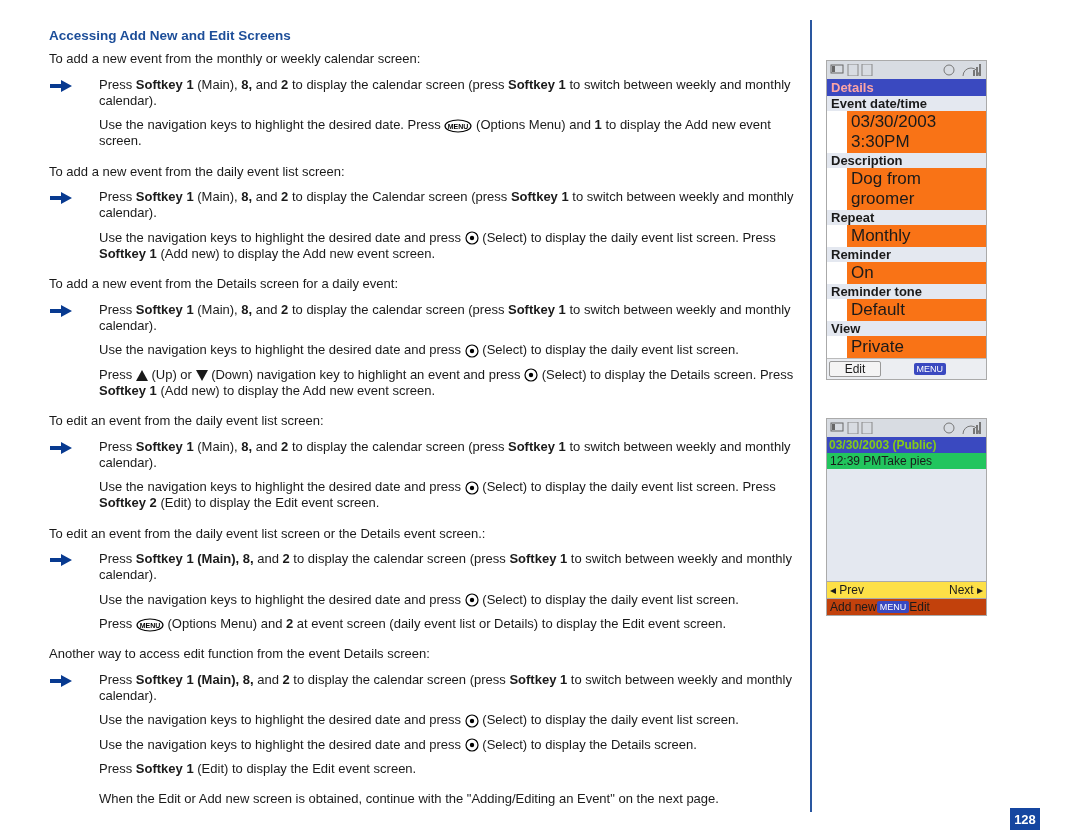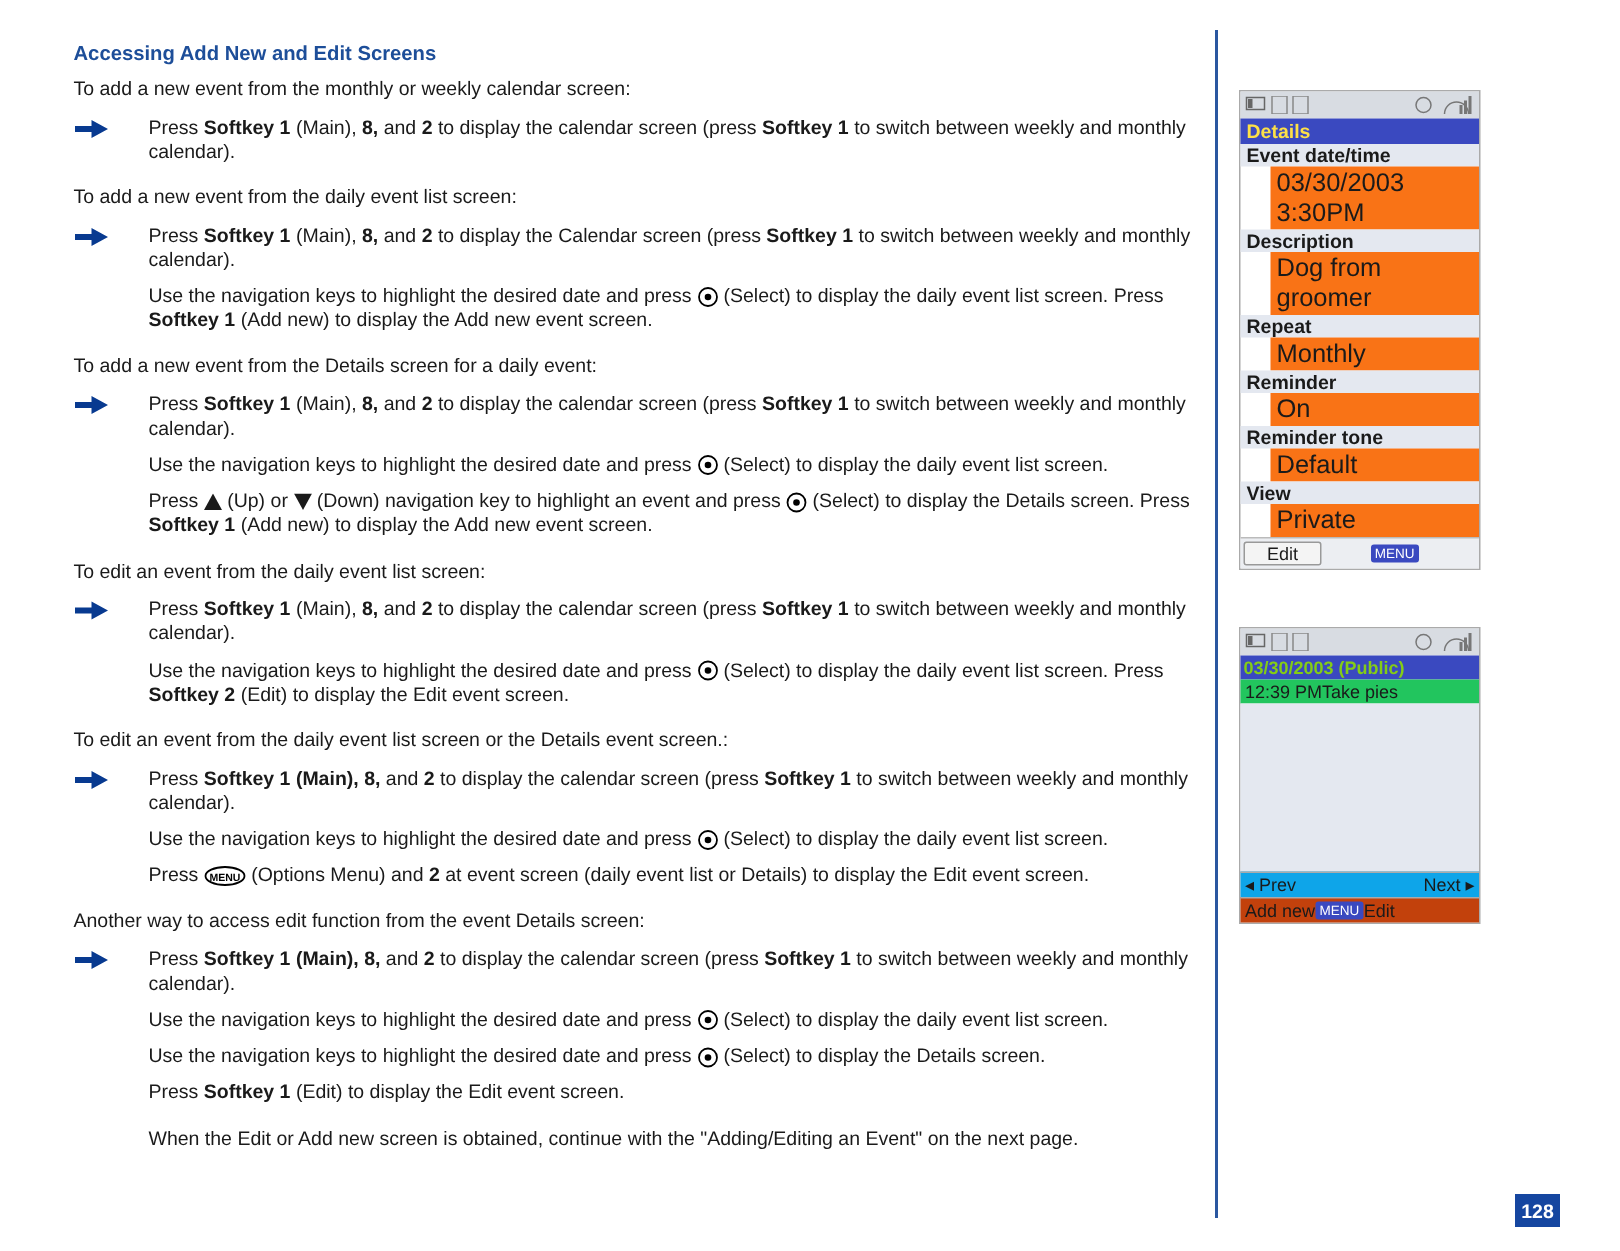--- a/index.html
+++ b/index.html
@@ -100,21 +100,21 @@
     display: flex;
     justify-content: space-between;
     align-items: center;
     font-size: 10px;
     color: #444;
     padding: 0 3px;
   }
   .statbar svg { display:block; }
   .p1-title {
     background: #3a49c0;
-    color: #fde047;
+    color: #fca5a5;
     font-weight: bold;
     font-size: 13px;
     padding: 1px 4px;
   }
   .p1-label {
     background: #e4e8f0;
     font-weight: bold;
     font-size: 13px;
     padding: 0 4px;
   }
@@ -164,40 +164,40 @@
     padding: 1px 3px;
   }
   .p2-blank {
     background: #e4e8f0;
     height: 112px;
   }
   .p2-nav {
     display:flex;
     justify-content:space-between;
     font-size:12px;
-    background:#0ea5e9;
+    background:#fde047;
     padding:1px 3px;
     border-top:1px solid #aaa;
   }
   .p2-soft {
     display:flex;
     justify-content:flex-start;
     align-items:center;
     font-size:12px;
     background:#c2410c;
     border-top:1px solid #aaa;
     padding:1px 3px;
   }
   .p2-soft .menu {
     background:#3a49c0; color:#fff; font-size:9px; padding:1px 3px; border-radius:2px;
   }
   .pagenum {
     position: absolute;
     right: 40px;
-    bottom: 16px;
+    bottom: 4px;
     width: 30px;
     height: 22px;
     background: #1546a0;
     color: #fff;
     font-weight: bold;
     font-size: 13px;
     display: flex;
     align-items: center;
     justify-content: center;
   }
@@ -214,20 +214,31 @@
     <p class="bodytext">To add a new event from the monthly or weekly calendar screen:</p>
     <div class="bullet-block">
       <div class="bullet-row">
         <div class="bullet-icon">
           <svg class="hand" viewBox="0 0 24 14">
               <path d="M1 5 h11 v-4 l11 6 -11 6 v-4 H1 z"></path>
             </svg>
         </div>
         <div class="bullet-text">
           <span>Press </span><b>Softkey 1</b><span> (Main), </span><b>8,</b><span> and </span><b>2</b><span> to display the calendar screen (press </span><b>Softkey 1</b><span> to switch between weekly and monthly calendar).</span>
+        </div>
+      </div>
+      <div class="bullet-row">
+        <div class="bullet-icon"></div>
+        <div class="bullet-text">
+          <span>Use the navigation keys to highlight the desired date. Press </span>
+          <svg class="oval-menu inline-icon" width="28" height="14" viewBox="0 0 28 14">
+              <ellipse cx="14" cy="7" rx="13" ry="6" fill="none" stroke="#000" stroke-width="1.2"></ellipse>
+              <text x="14" y="10" font-size="7" text-anchor="middle" font-family="Arial" font-weight="bold">MENU</text>
+            </svg>
+          <span> (Options Menu) and </span><b>1</b><span> to display the Add new event screen.</span>
         </div>
       </div>
     </div>
 
     <p class="bodytext">To add a new event from the daily event list screen:</p>
     <div class="bullet-block">
       <div class="bullet-row">
         <div class="bullet-icon">
           <svg class="hand" viewBox="0 0 24 14">
               <path d="M1 5 h11 v-4 l11 6 -11 6 v-4 H1 z"></path>

